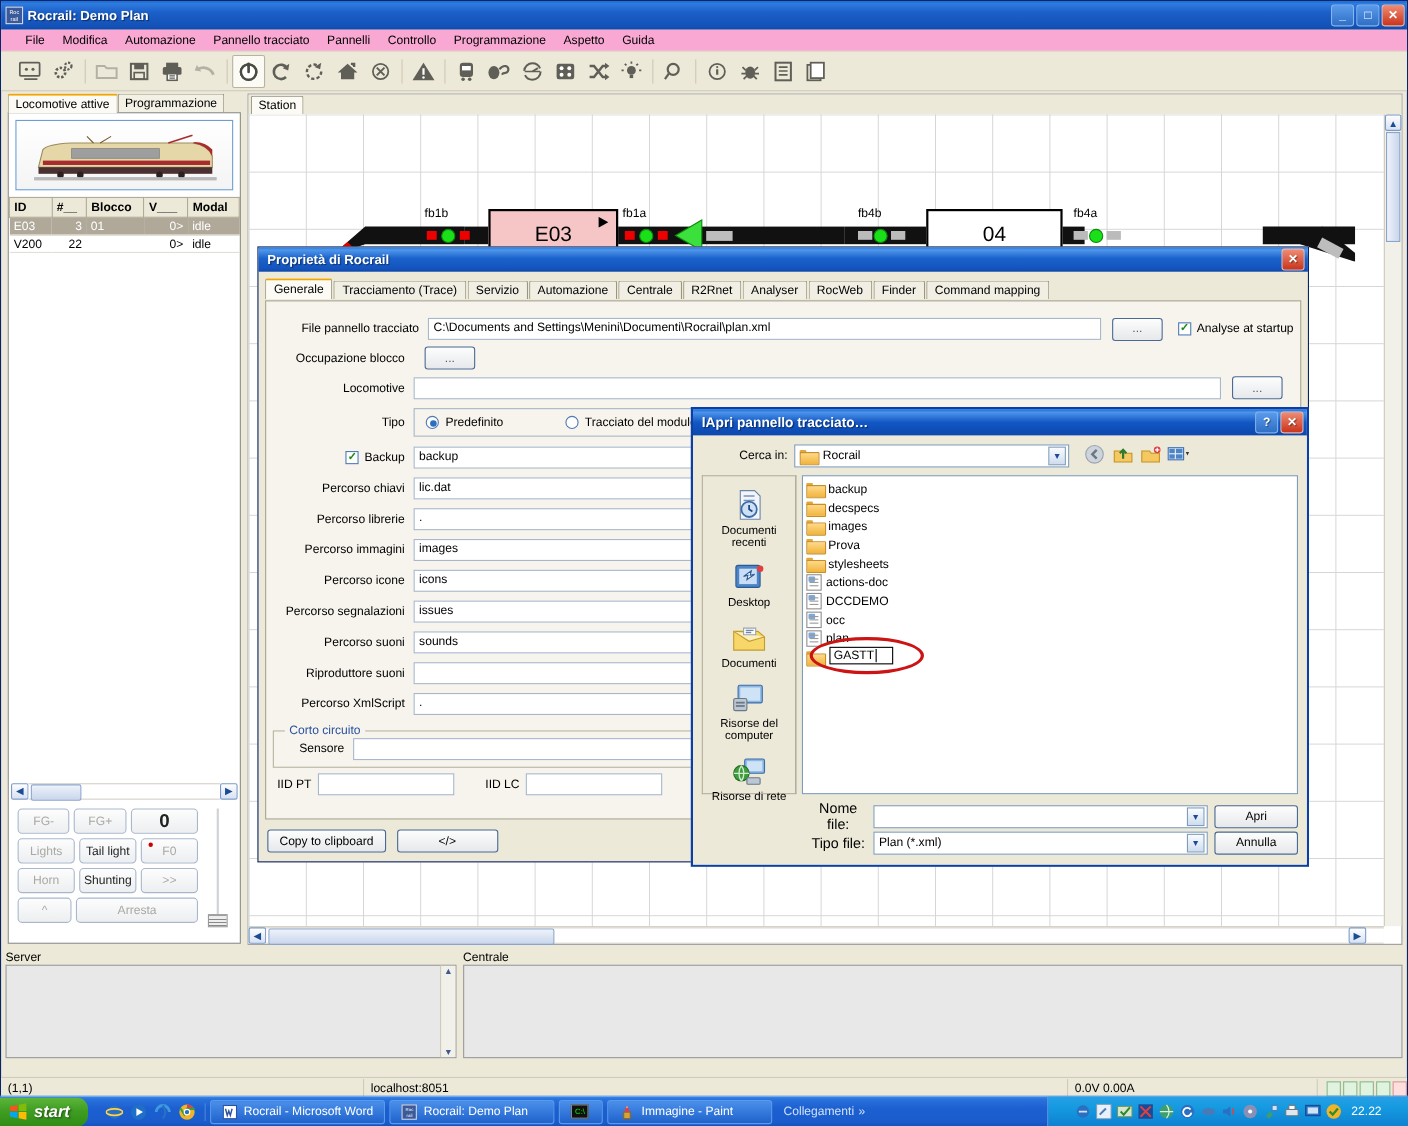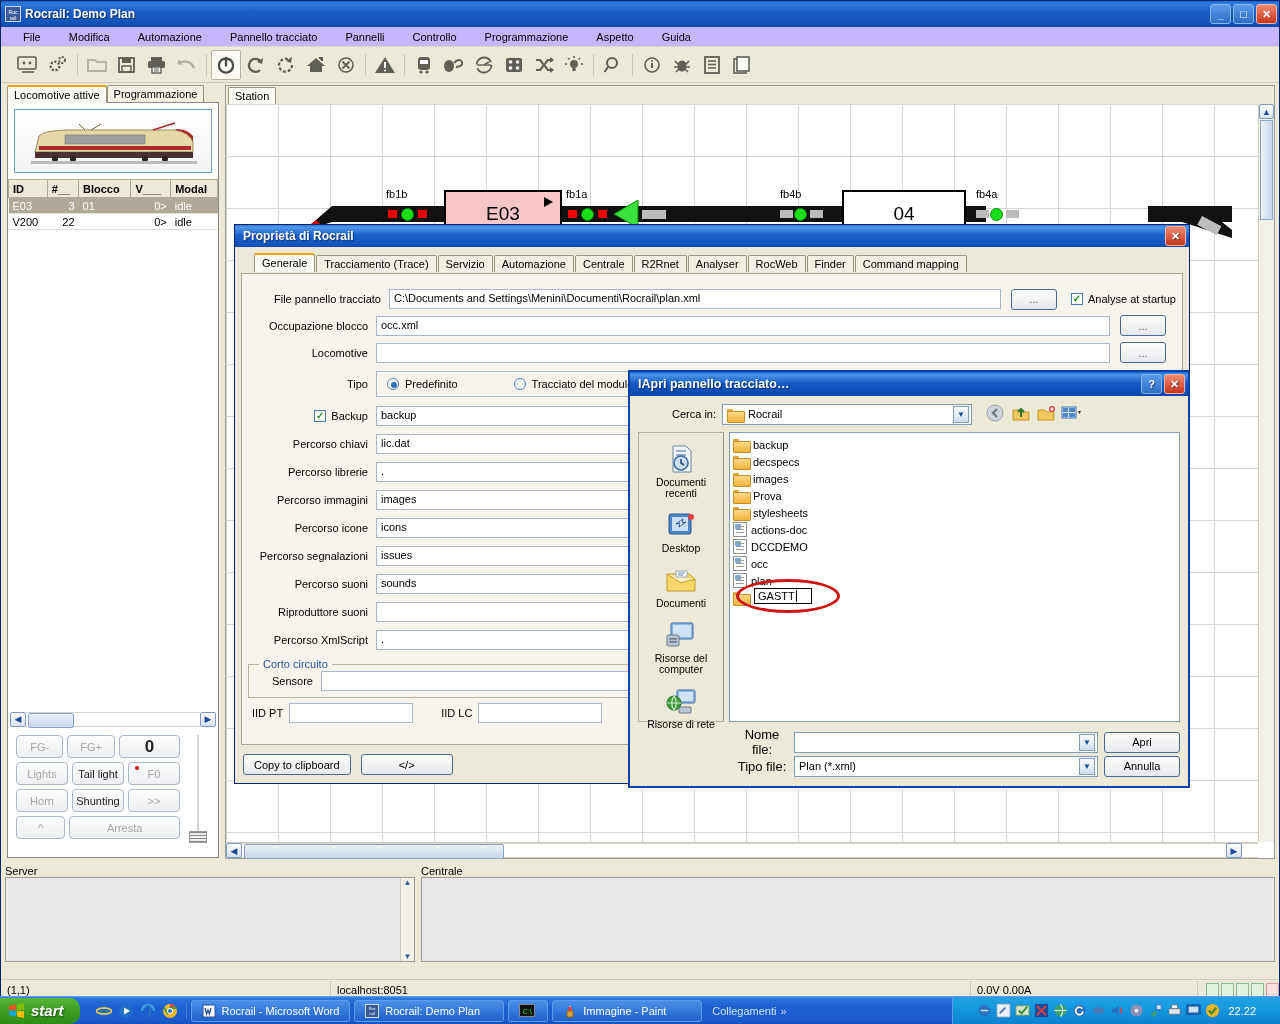--- a/index.html
+++ b/index.html
@@ -40,21 +40,21 @@
     background: linear-gradient(to bottom, #5b9bec, #2f6fc4);
     border: 1px solid #86b5ef;
     color: #fff; font-size: 11px; font-weight: bold;
     display: flex; align-items: center; justify-content: center;
     line-height: 1;
   }
   .winbtn.close { background: linear-gradient(to bottom, #f08b72, #c9341b); border-color: #f3b7a6; }
 
   .menubar {
     height: 20px; display: flex; align-items: center;
-    padding-left: 14px; gap: 12px; background: #c4b5fd;
+    padding-left: 14px; gap: 0px; background: #f9a8d4;
     border-bottom: 1px solid #dcd8c4;
   }
   .menubar span { padding: 2px 8px; font-size: 11px; color: #000; }
 
   .toolbar {
     height: 36px; display: flex; align-items: center;
     padding-left: 12px; gap: 0; background: #ece9d8;
     border-bottom: 1px solid #cfcabb;
   }
   .tbtn {
@@ -170,21 +170,21 @@
   
   .dlg { position: absolute; border: 1px solid #0a246a; background: #ece9d8; }
   .dlg-title {
     height: 22px; display: flex; align-items: center; padding: 0 3px 0 8px;
     background: linear-gradient(to bottom, #2a7ae0 0%, #4f97ea 10%, #1b62cc 45%, #1352bb 90%, #0d47a8 100%);
     color: #fff; font-weight: bold; font-size: 12px;
     text-shadow: 1px 1px 1px rgba(0,0,0,.45);
   }
   .dlg-title .spacer { flex: 1; }
   .props-dlg { left: 234px; top: 224px; width: 956px; height: 560px; }
-  .props-tabs { display: flex; align-items: flex-end; height: 19px; padding-left: 19px; margin-top: 6px;}
+  .props-tabs { display: flex; align-items: flex-end; height: 19px; padding-left: 6px; margin-top: 6px;}
   .ptab { font-size: 11px; padding: 2px 7px; background: #f1efe4; border: 1px solid #9a957f; border-bottom: none; border-radius: 2px 2px 0 0; margin-right: 1px;}
   .ptab.sel { background: #fbfaf4; border-top: 2px solid #f0a500; padding-bottom: 3px; position: relative; z-index: 2;}
   .frow { display: flex; align-items: center; height: 28px; padding: 0 6px; }
   .flabel { width: 128px; text-align: right; padding-right: 8px; font-size: 11px; }
   .finput {
     flex: 1; height: 20px; border: 1px solid #a8b7cb; background: #fff;
     font-size: 11px; padding: 2px 4px; color: #000; overflow: hidden; white-space: nowrap;
   }
   .fbtn {
     width: 46px; height: 21px; margin-left: 10px;
@@ -723,21 +723,20 @@
         <div class="finput" style="max-width:614px">C:\Documents and Settings\Menini\Documenti\Rocrail\plan.xml</div>
         <div class="fbtn">...</div>
         <label style="display:flex;align-items:center;gap:5px;margin-left:14px;font-size:11px">
           <span class="chk">✓</span>
           <span>Analyse at startup</span>
         </label>
       </div>
 
       <div class="frow" style="height:27px;">
         <div class="flabel">Occupazione blocco</div>
-        <div class="finput" style="max-width:734px">occ.xml</div>
         <div class="fbtn">...</div>
       </div>
 
       <div class="frow" style="height:27px;">
         <div class="flabel">Locomotive</div>
         <div class="finput" style="max-width:734px"></div>
         <div class="fbtn">...</div>
       </div>
 
       <div class="frow" style="height:36px;">

